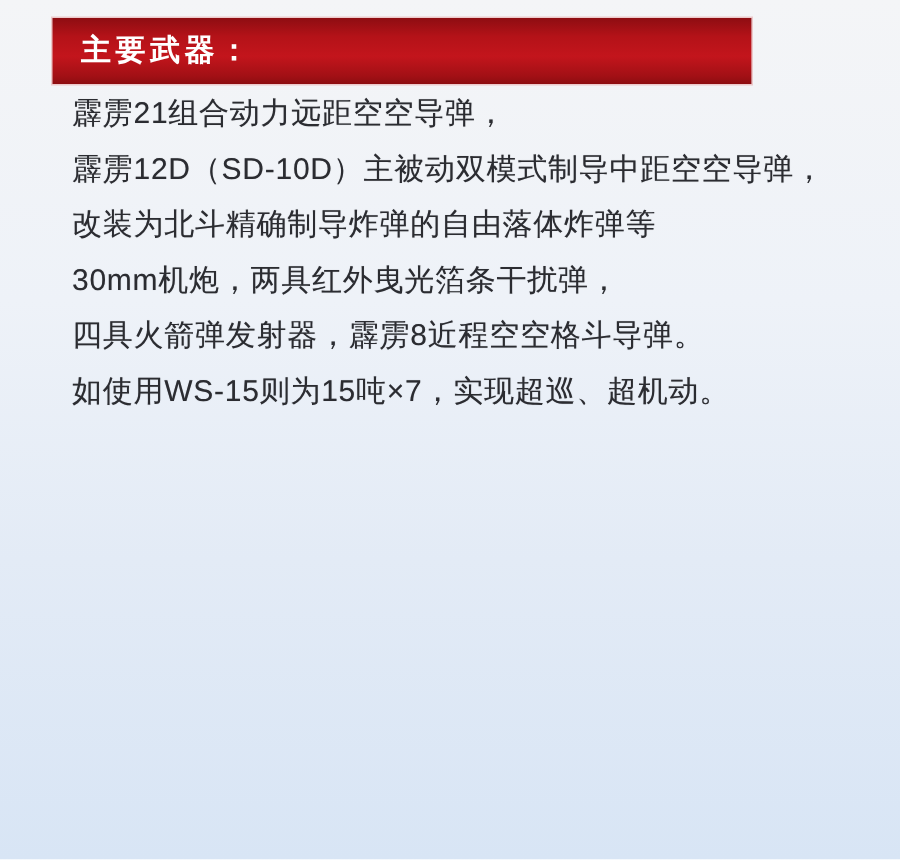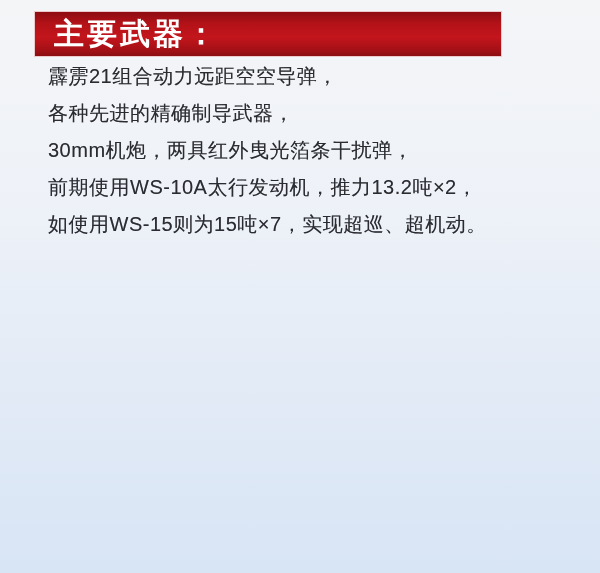--- a/index.html
+++ b/index.html
@@ -20,21 +20,21 @@
     left: 35px;
     top: 12px;
     width: 466px;
     height: 44px;
     box-sizing: border-box;
     background: linear-gradient(180deg, #8e0d12 0%, #b41218 28%, #c3151c 58%, #a21015 88%, #8c0d11 100%);
     box-shadow: 0 0 0 1px rgba(232, 178, 180, 0.65);
   }
   .banner-title {
     color: #ffffff;
-    font-size: 30px;
+    font-size: 20px;
     font-weight: bold;
     line-height: 44px;
     padding-left: 19px;
     letter-spacing: 3px;
     white-space: nowrap;
   }
   .content {
     position: absolute;
     left: 48px;
     top: 58px;
@@ -54,18 +54,19 @@
 </head>
 <body>
 
 <div class="page">
   <div class="banner">
     <div class="banner-title">主要武器：</div>
   </div>
   <div class="content">
 
   <p>霹雳21组合动力远距空空导弹，</p>
-      <p>各种先进的精确制导武器，</p>
+      <p>霹雳12D（SD-10D）主被动双模式制导中距空空导弹，</p>
+      <p>改装为北斗精确制导炸弹的自由落体炸弹等</p>
       <p>30mm机炮，两具红外曳光箔条干扰弹，</p>
-      <p>前期使用WS-10A太行发动机，推力13.2吨×2，</p>
+      <p>四具火箭弹发射器，霹雳8近程空空格斗导弹。</p>
       <p>如使用WS-15则为15吨×7，实现超巡、超机动。</p>
     </div>
 </div>
 
 </body></html>

